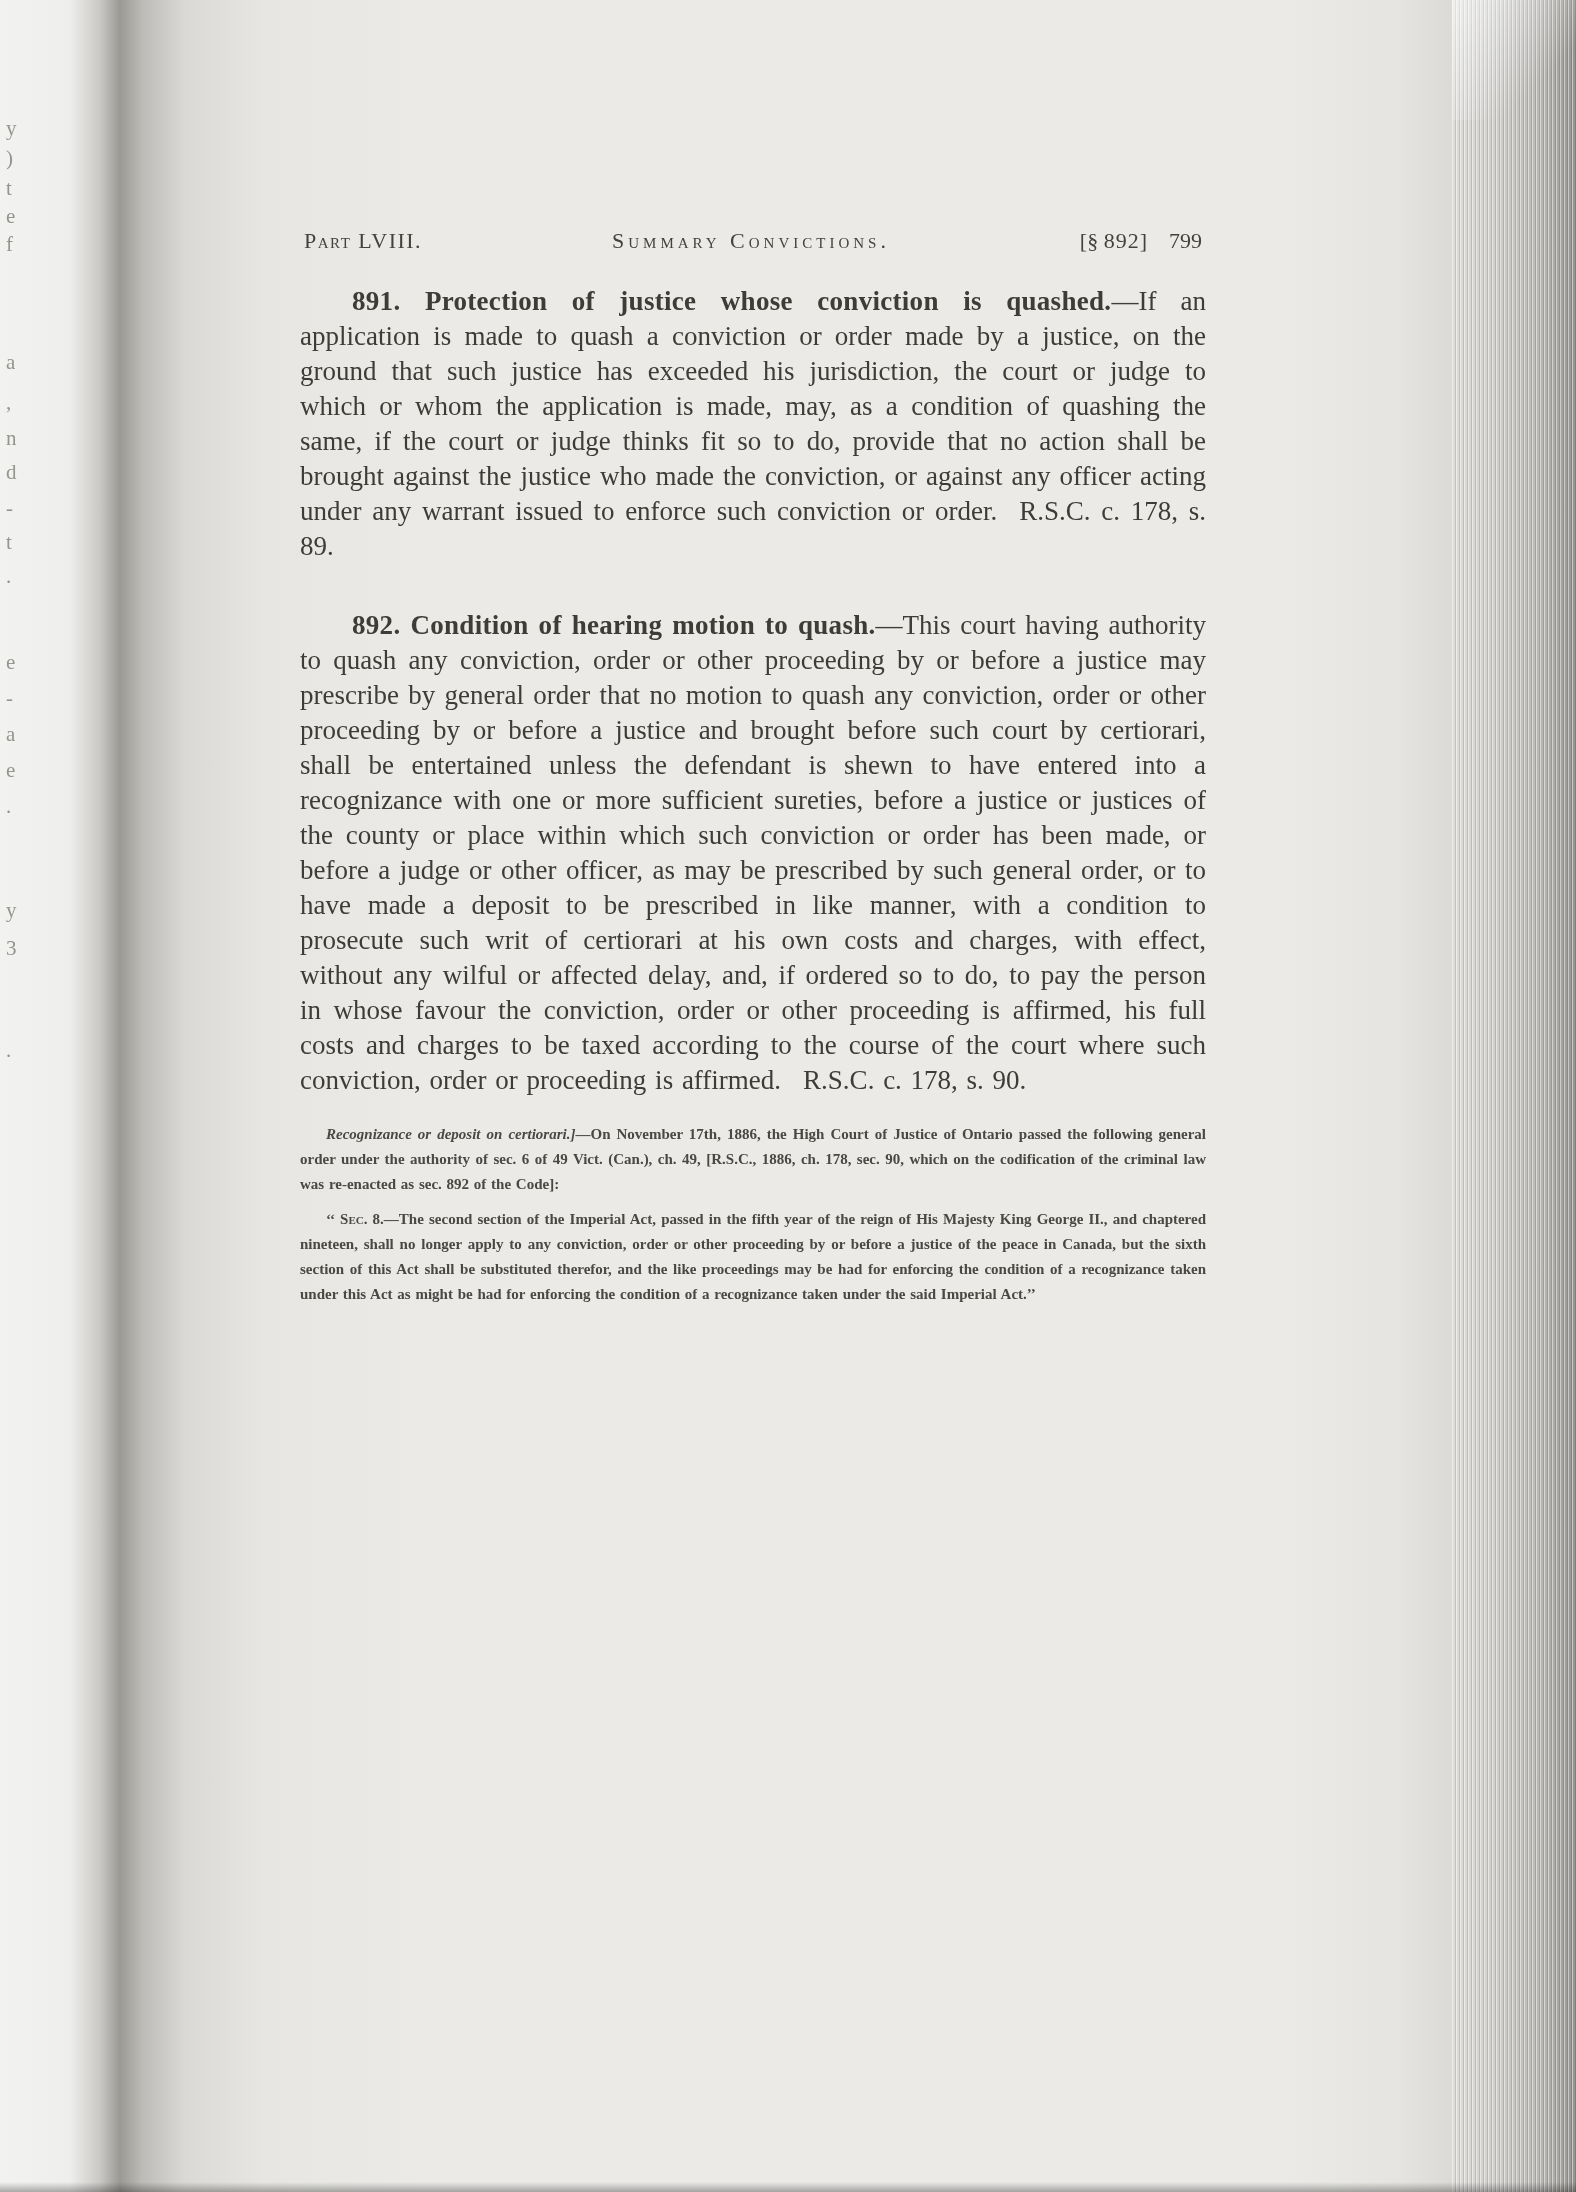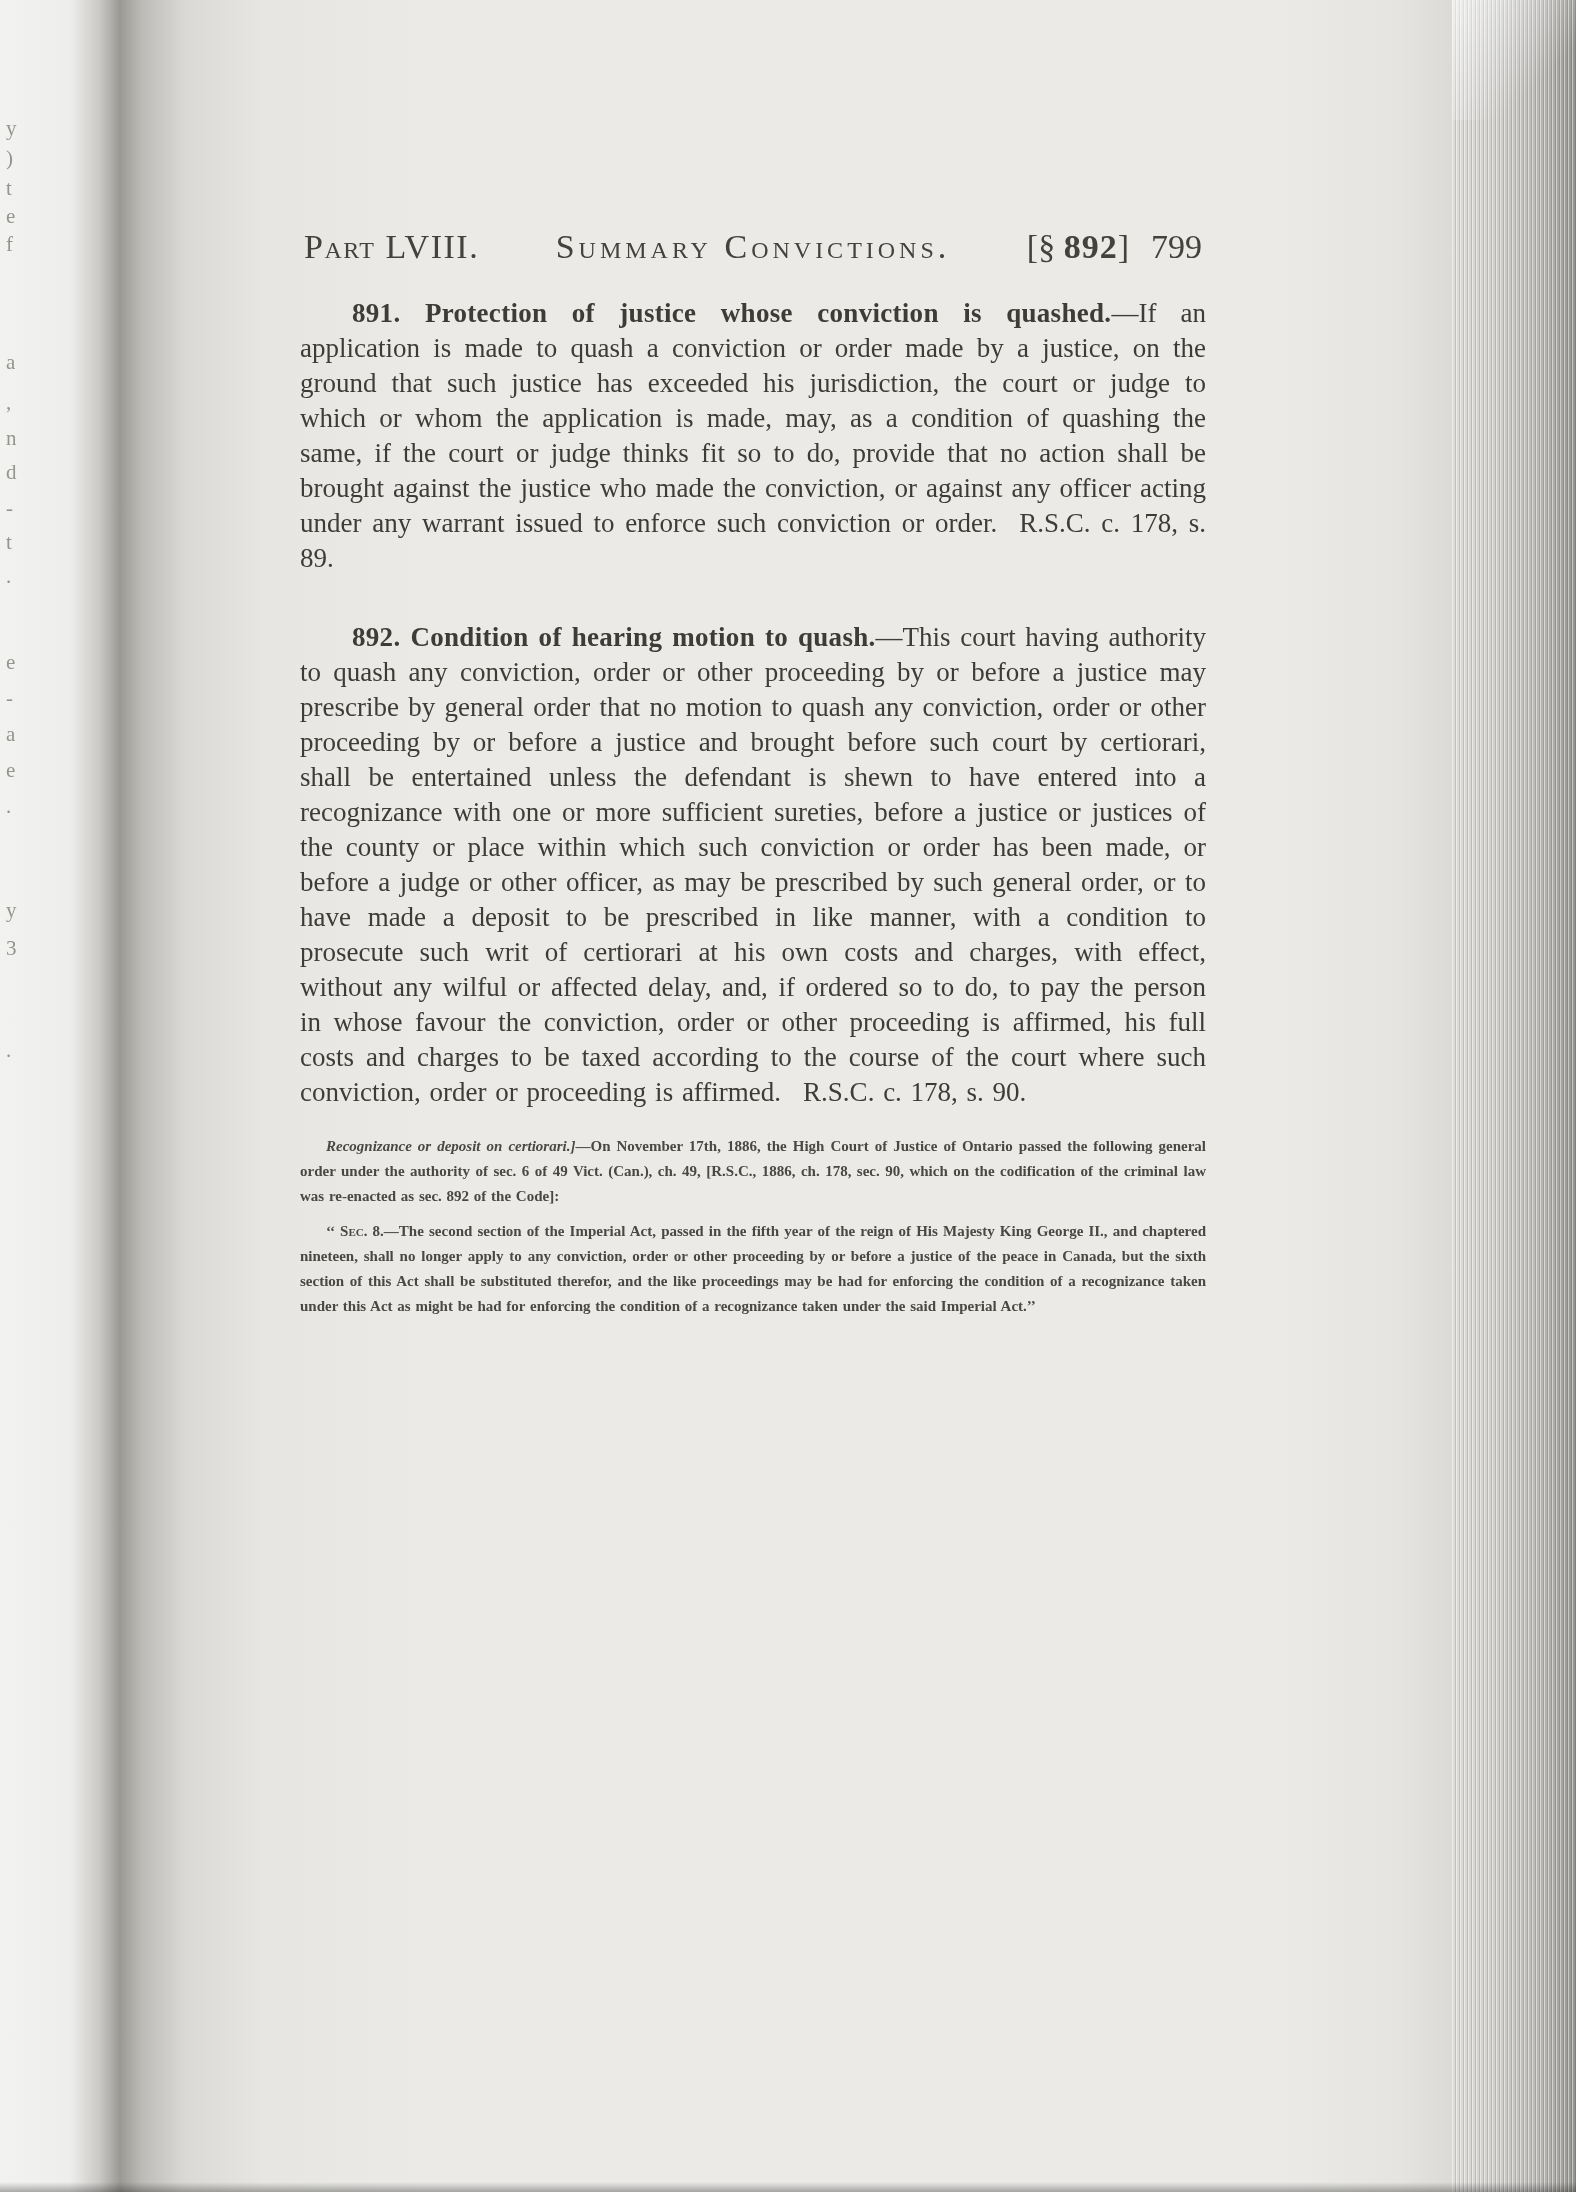--- a/index.html
+++ b/index.html
@@ -36,27 +36,27 @@
   
   .frag {
     position:absolute; left:6px; color:#96948e; font-size:21px; line-height:1;
   }
   
   .content {
     position:absolute; left:300px; top:228px; width:906px;
     color:#3e3c37;
   }
   .running-head {
-    display:flex; align-items:baseline; font-size:34px; color:#44423d;
+    display:flex; align-items:baseline; font-size:22px; color:#44423d;
     padding:0 4px;
   }
   .rh-part { font-variant:small-caps; letter-spacing:1.5px; }
   .rh-title { flex:1; text-align:center; font-variant:small-caps; letter-spacing:4px; }
   .rh-ref { white-space:nowrap; }
-  .rh-ref .num { font-weight:700; letter-spacing:1px; }
+  .rh-ref .num { font-weight:400; letter-spacing:1px; }
   .rh-page { padding-left:22px; }
   .sec {
     font-size:27px; line-height:35px; text-align:justify;
     text-indent:52px; margin-top:30px; word-spacing:2px;
   }
   .sec + .sec { margin-top:44px; }
   .sec-lead { font-weight:700; letter-spacing:0.3px; }
   .cite { padding-left:22px; }
   .notes { margin-top:24px; }
   .note {

